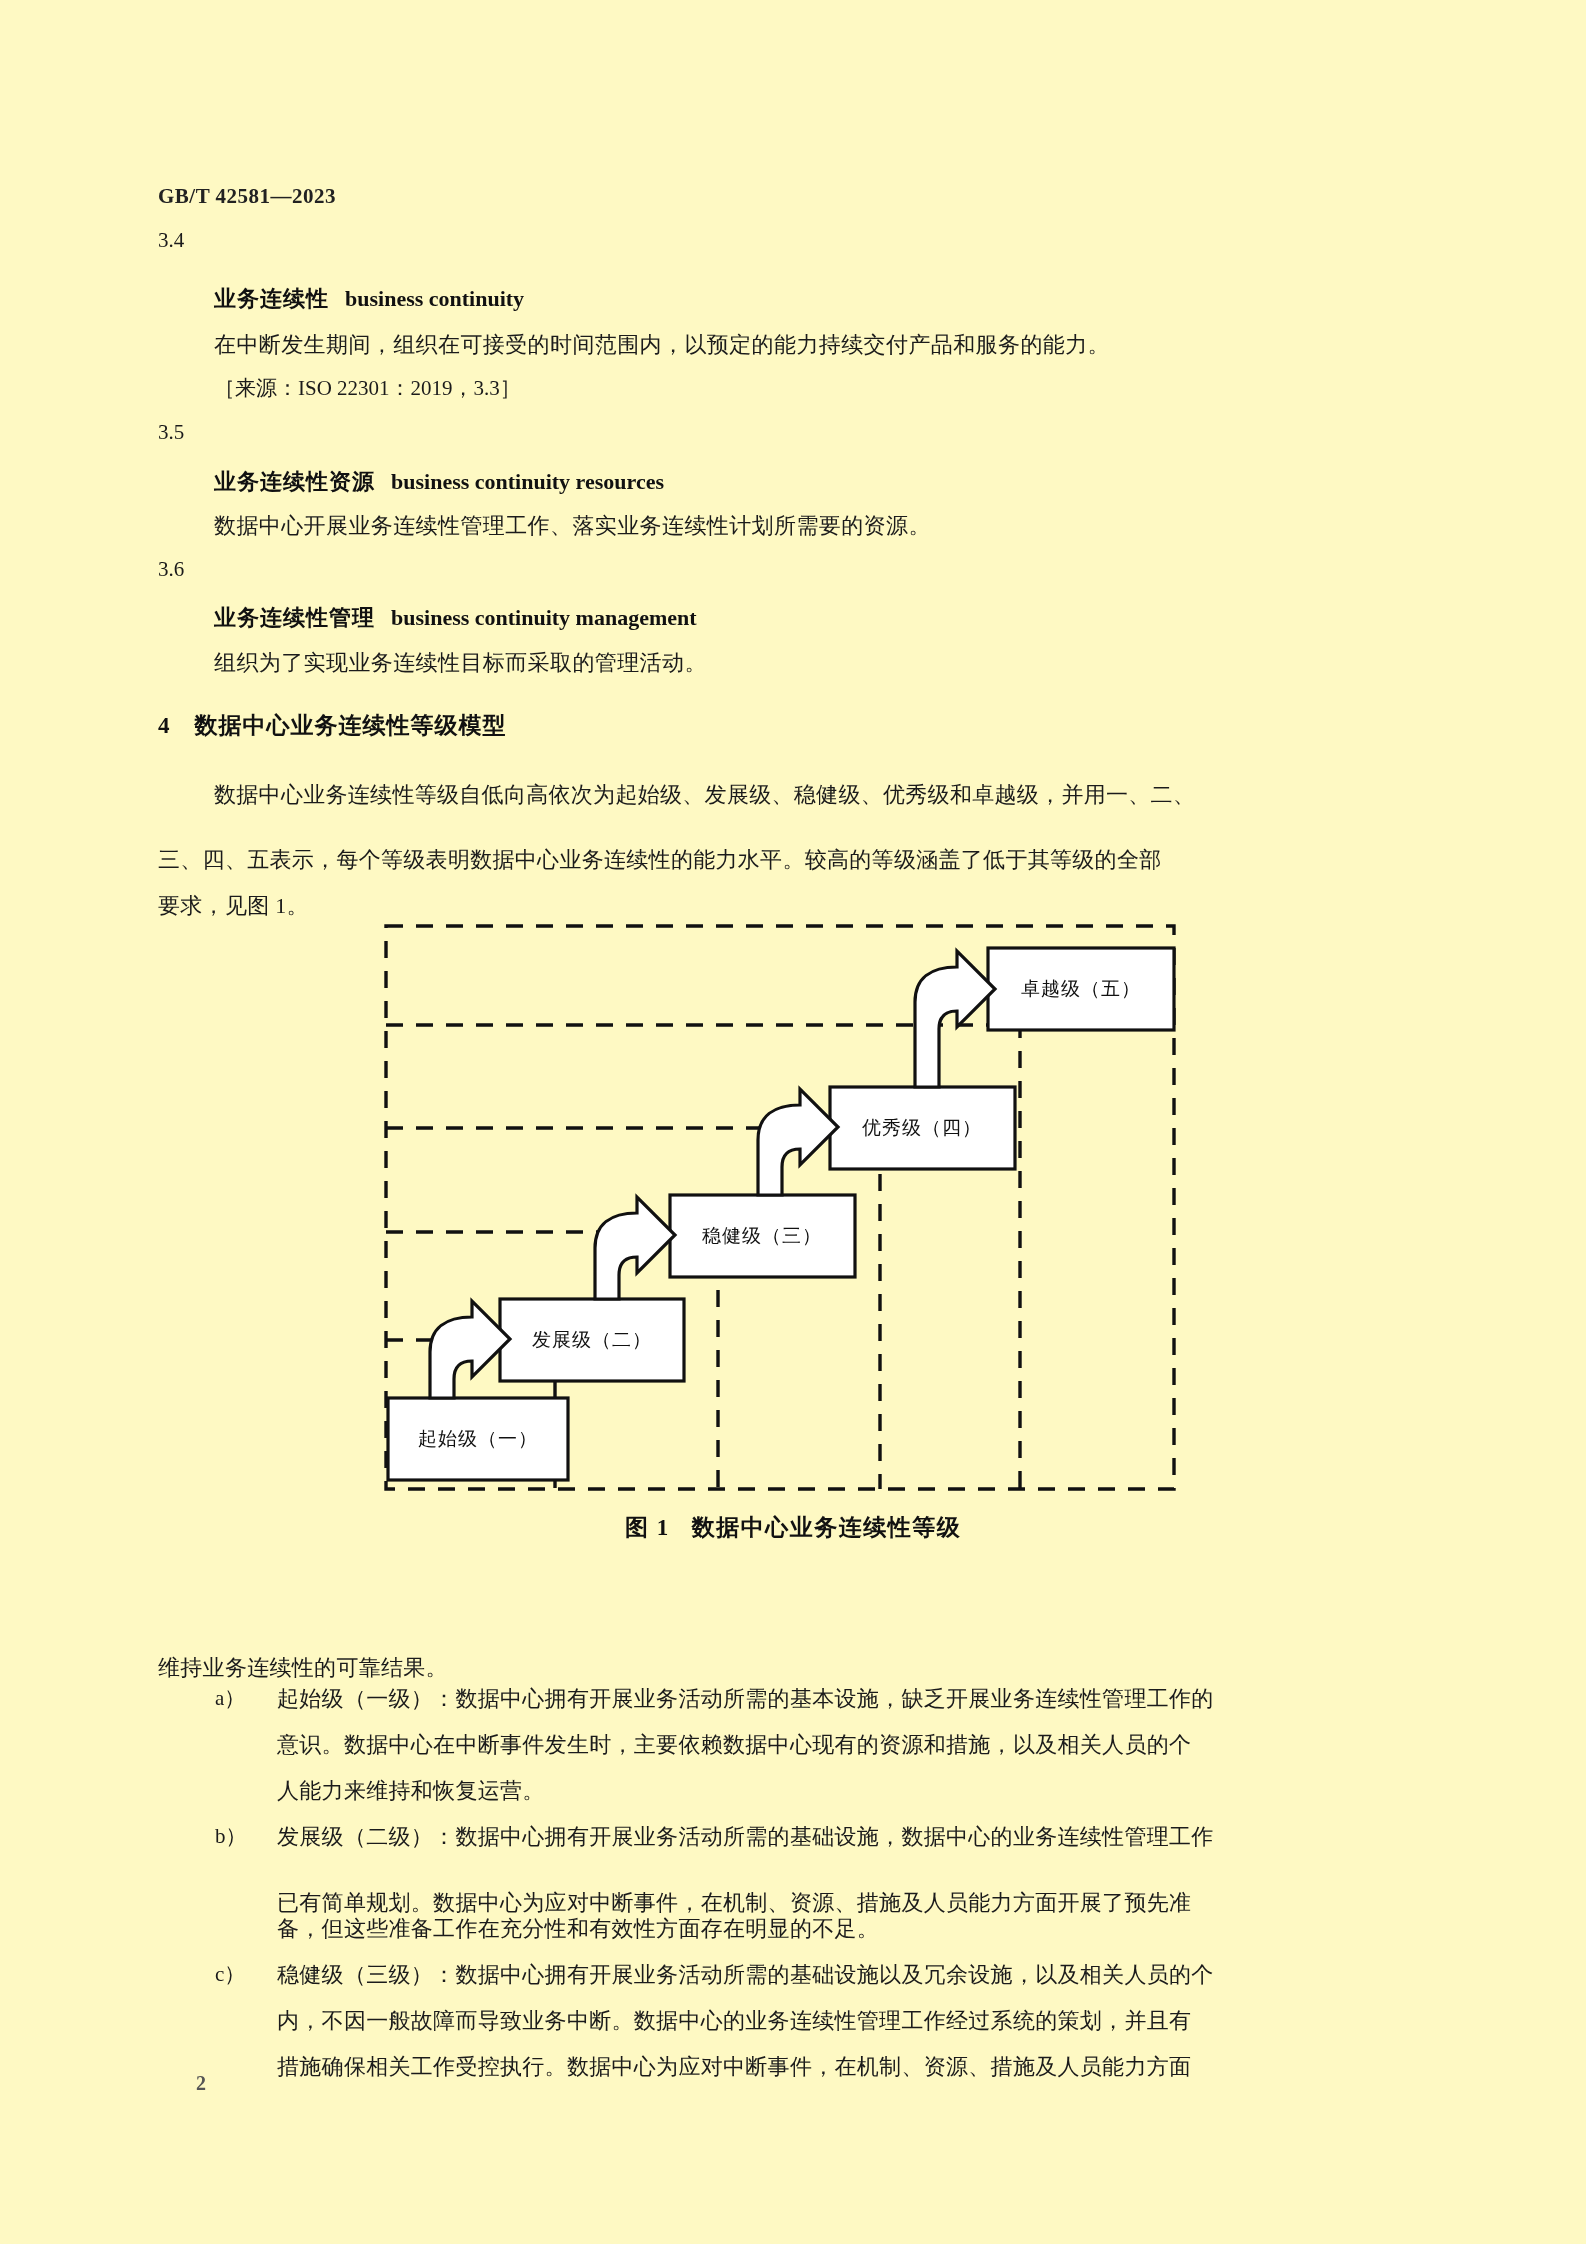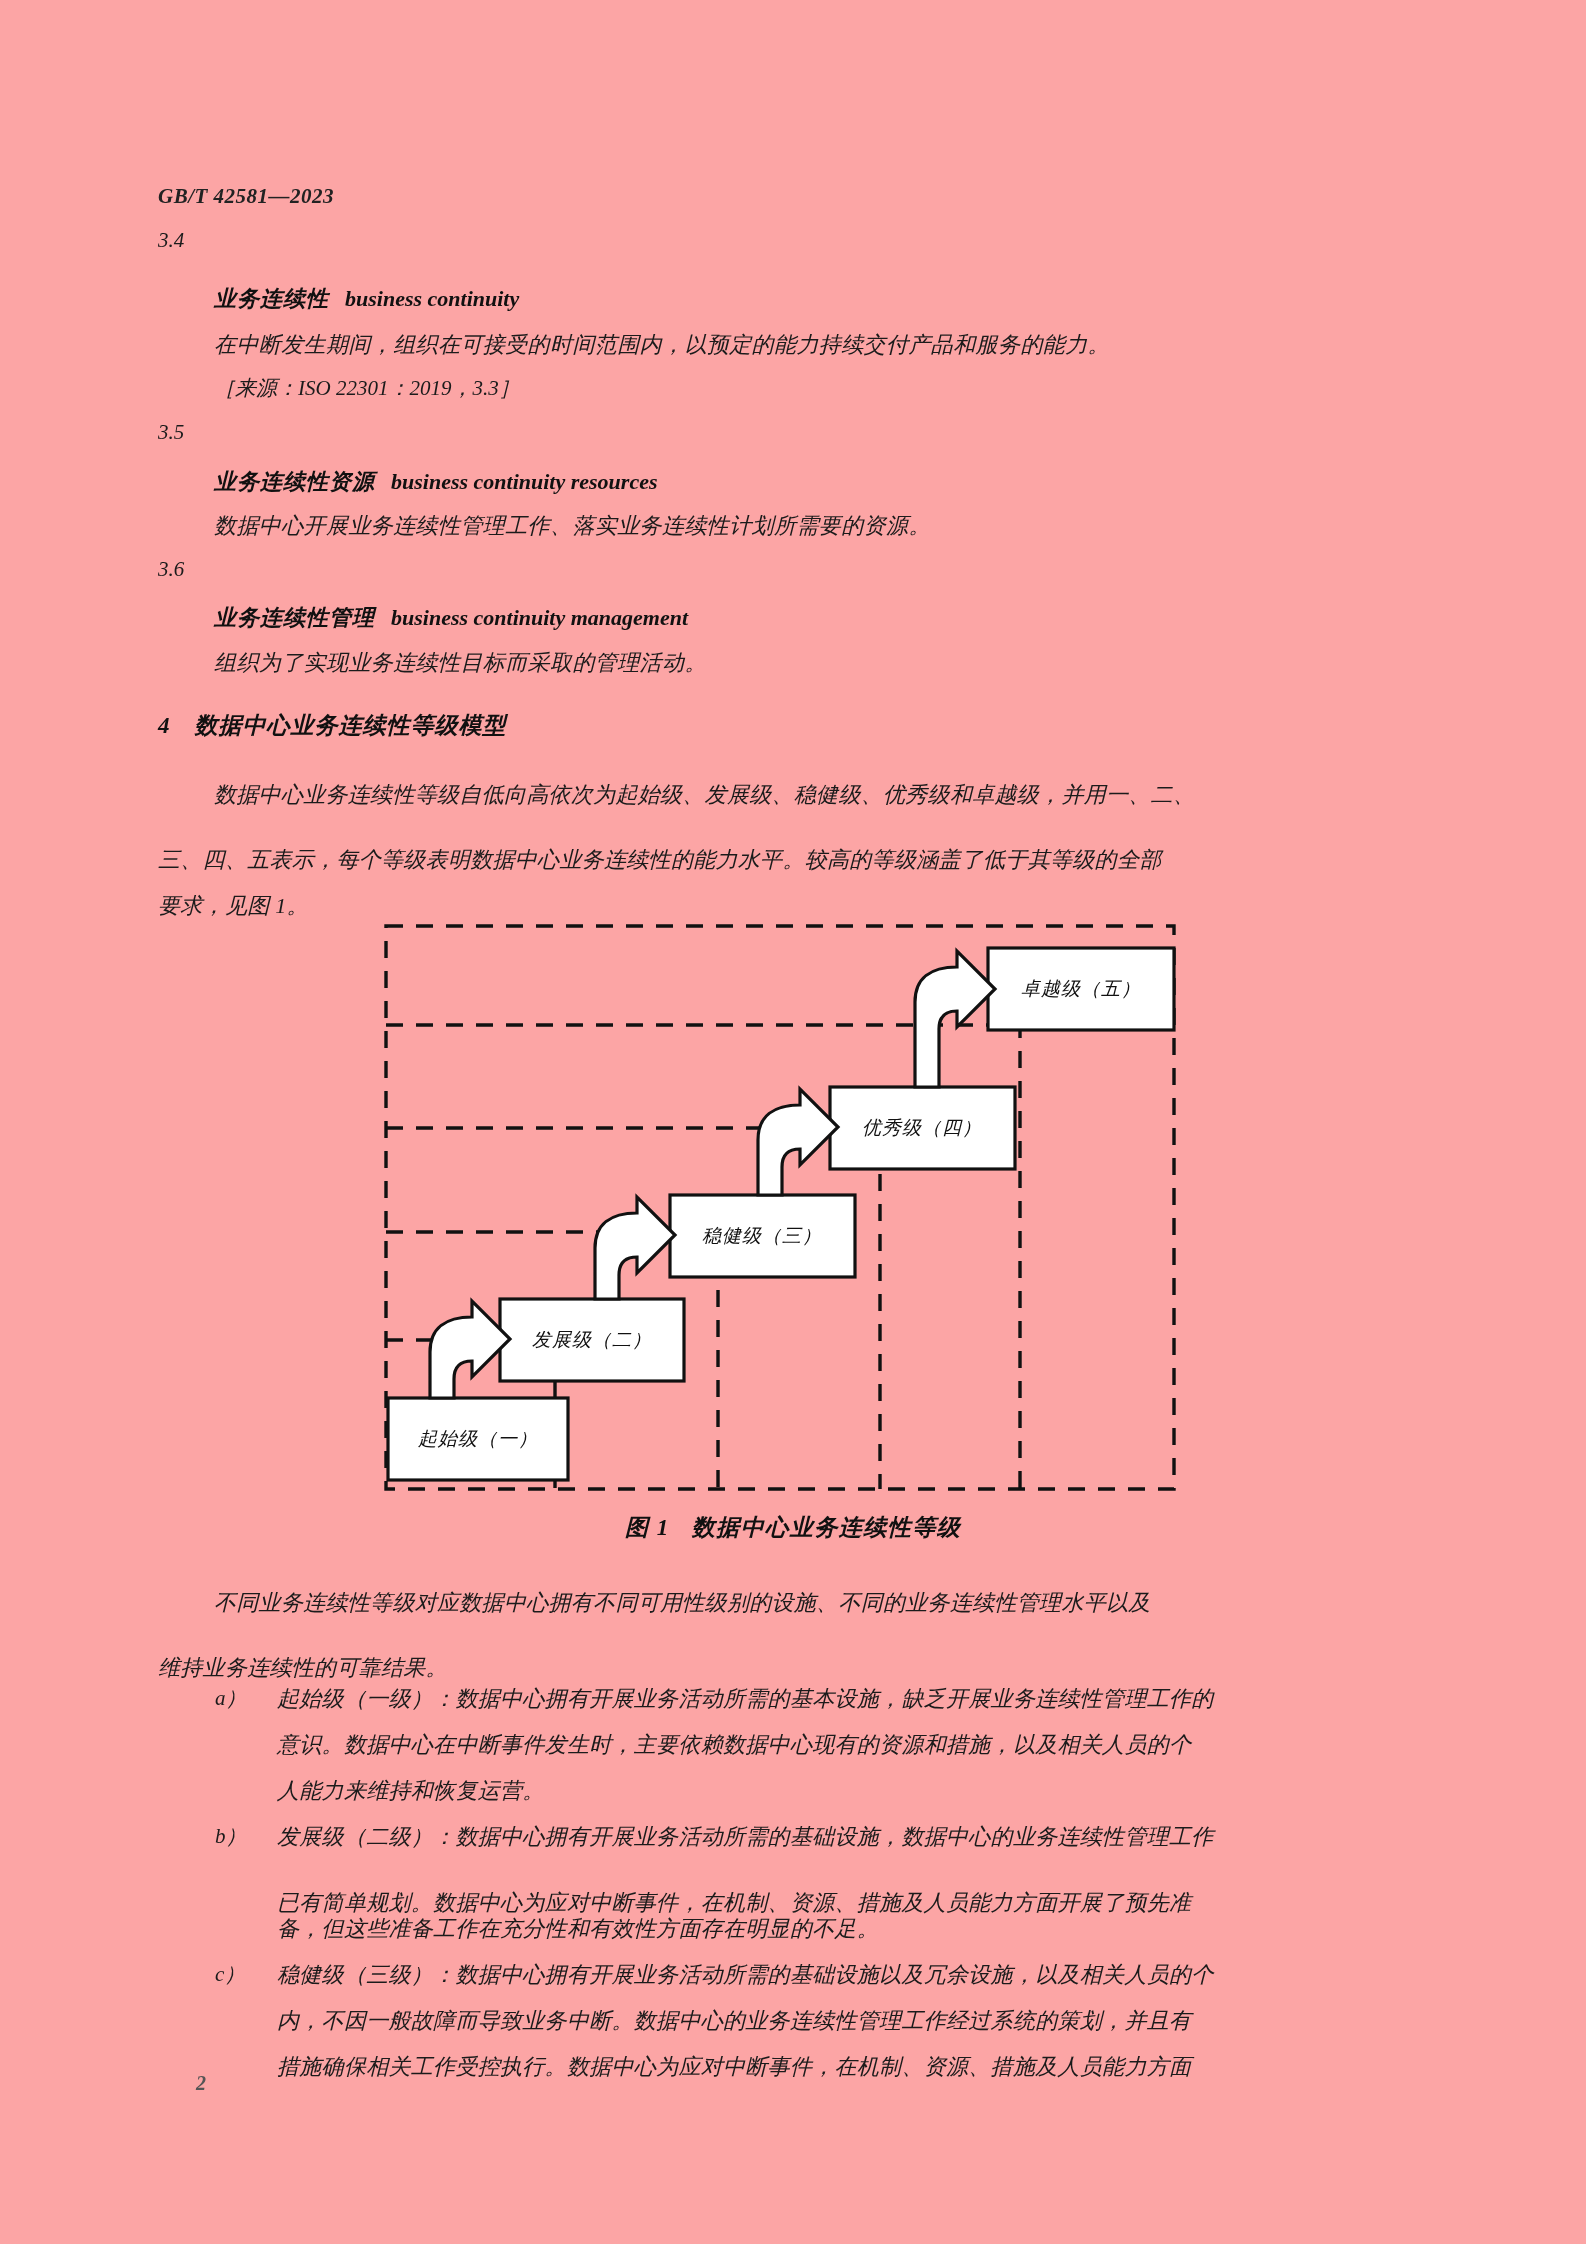--- a/index.html
+++ b/index.html
@@ -11,22 +11,21 @@
     width: 1586px;
     height: 2244px;
     position: relative;
     font-family: "Liberation Serif", "DejaVu Serif", serif;
     color: #1a1a1a;
     overflow: hidden;
   }
   .page {
     position: absolute;
     inset: 0;
-    background: #fca5a5;
-    font-style: italic;
+    background: #fef9c3;
   }
 
   
   .std-header {
     position: absolute;
     left: 158px;
     top: 184px;
     font-size: 21px;
     font-weight: bold;
     letter-spacing: 0.5px;
@@ -270,21 +269,20 @@
           L 559 167
           Z"></path>
       </g>
     </svg>
   </div>
 
   <div class="fig-caption" style="top:1512px">
     <span class="lbl">图 1</span><span>数据中心业务连续性等级</span>
   </div>
 
-  <div class="para-line indent" style="top:1588px">不同业务连续性等级对应数据中心拥有不同可用性级别的设施、不同的业务连续性管理水平以及</div>
   <div class="para-line flush" style="top:1634px">维持业务连续性的可靠结果。</div>
 
   <div class="list-marker" style="top:1684px">a）</div>
   <div class="list-line" style="top:1684px">起始级（一级）：数据中心拥有开展业务活动所需的基本设施，缺乏开展业务连续性管理工作的</div>
   <div class="list-line" style="top:1730px">意识。数据中心在中断事件发生时，主要依赖数据中心现有的资源和措施，以及相关人员的个</div>
   <div class="list-line" style="top:1776px">人能力来维持和恢复运营。</div>
 
   <div class="list-marker" style="top:1822px">b）</div>
   <div class="list-line" style="top:1822px">发展级（二级）：数据中心拥有开展业务活动所需的基础设施，数据中心的业务连续性管理工作</div>
   <div class="list-line" style="top:1888px">已有简单规划。数据中心为应对中断事件，在机制、资源、措施及人员能力方面开展了预先准</div>

